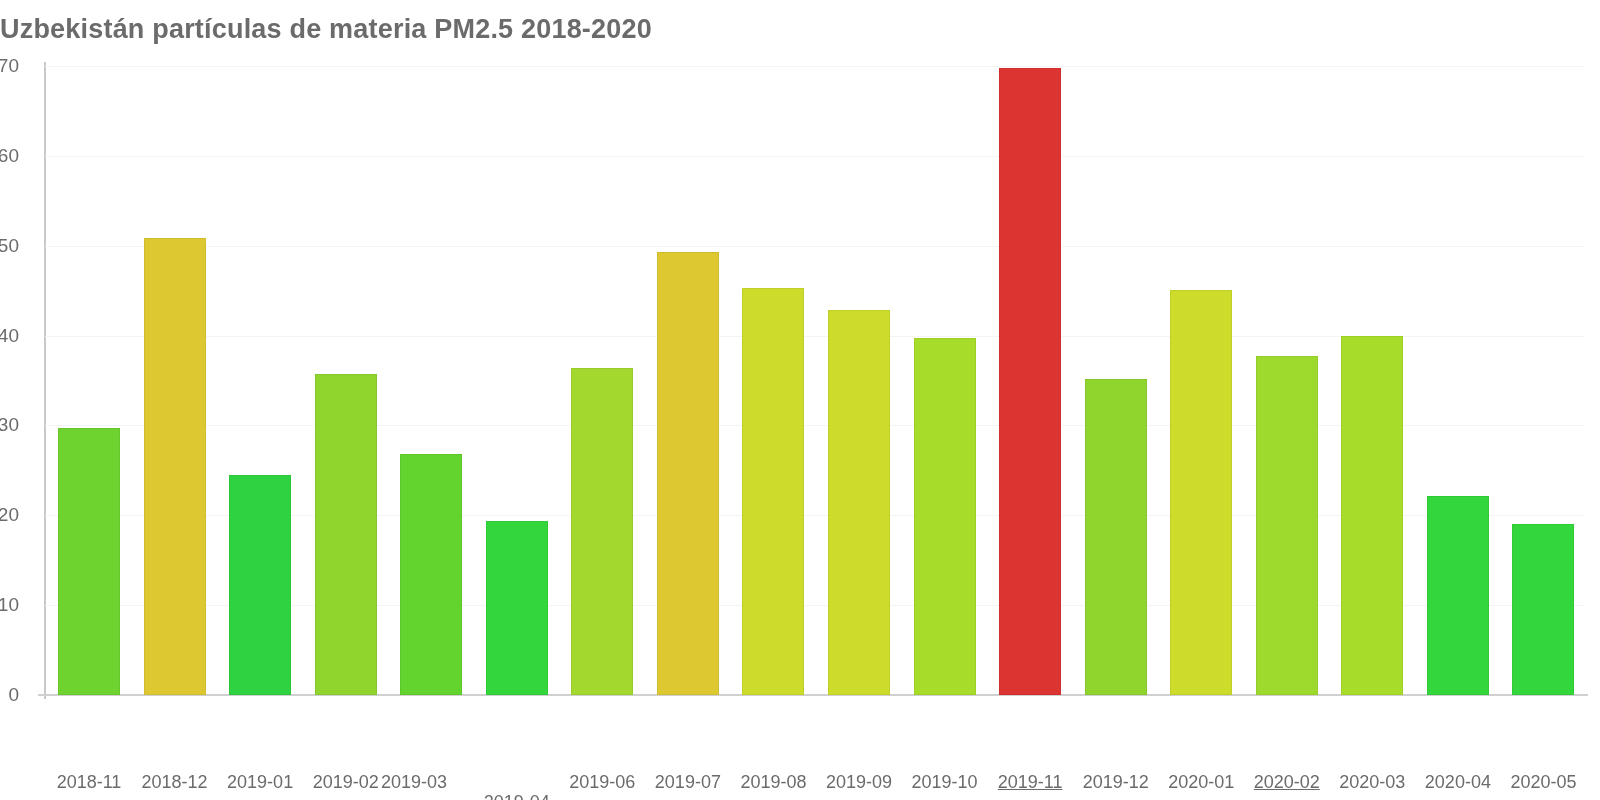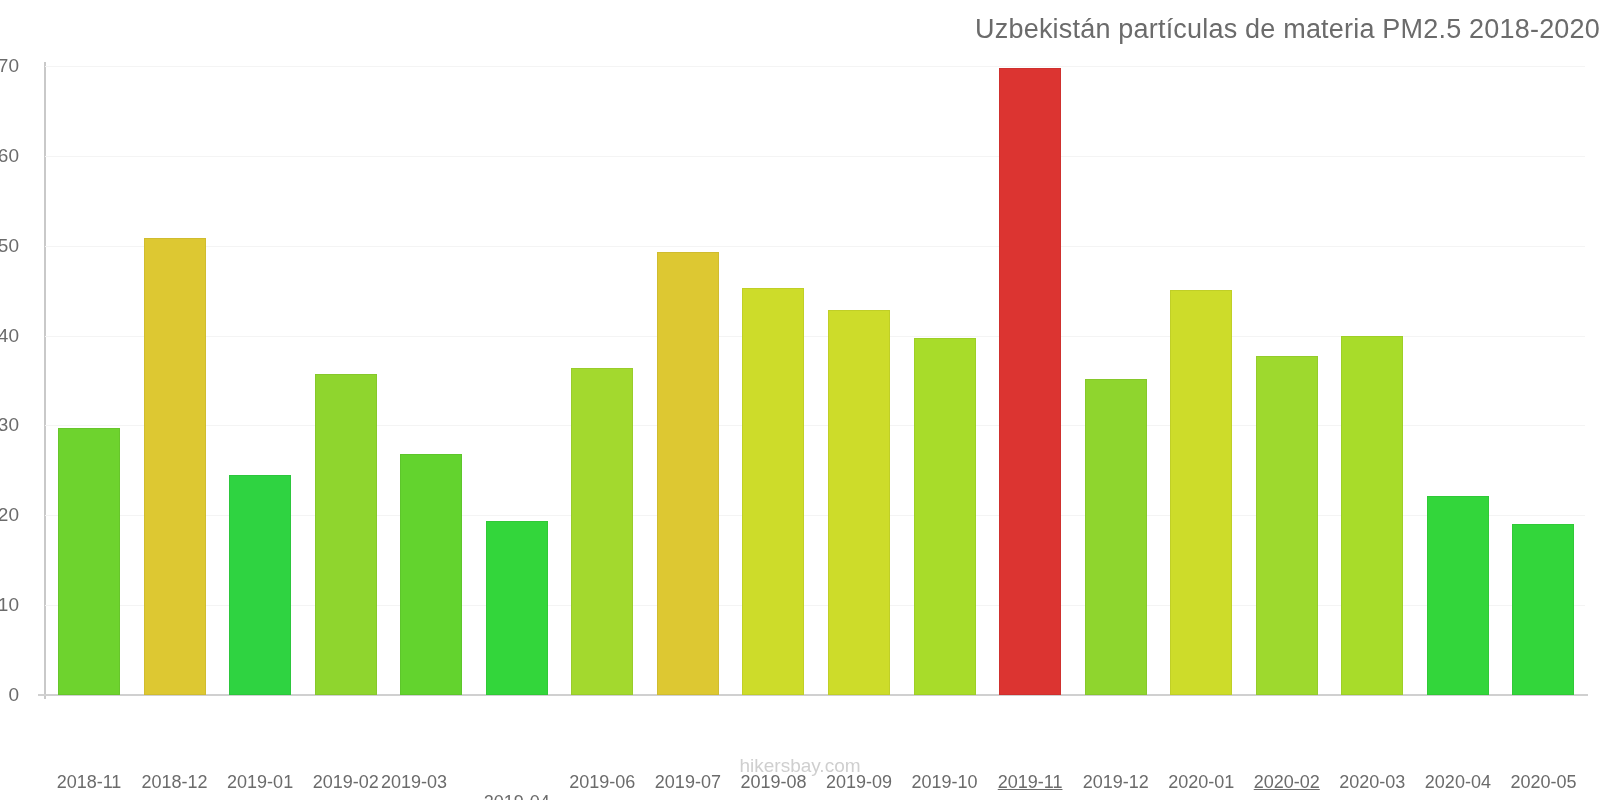--- a/index.html
+++ b/index.html
@@ -18,23 +18,23 @@
     height: 800px;
     background: #ffffff;
   }
 
   
   #chart-title {
     position: absolute;
     top: 14px;
     left: 0;
     width: 1600px;
-    text-align: right;
+    text-align: left;
     font-size: 27px;
-    font-weight: normal;
+    font-weight: bold;
     color: #6b6b6b;
     letter-spacing: 0.2px;
     white-space: nowrap;
   }
 
   
   
   #plot {
     position: absolute;
     left: 45px;
@@ -175,15 +175,14 @@
         <div class="xtick" style="left: 940.111px; width: 90px; text-decoration: underline;">2019-11</div>
         <div class="xtick" style="left: 1025.67px; width: 90px;">2019-12</div>
         <div class="xtick" style="left: 1111.22px; width: 90px;">2020-01</div>
         <div class="xtick" style="left: 1196.78px; width: 90px; text-decoration: underline;">2020-02</div>
         <div class="xtick" style="left: 1282.33px; width: 90px;">2020-03</div>
         <div class="xtick" style="left: 1367.89px; width: 90px;">2020-04</div>
         <div class="xtick" style="left: 1453.44px; width: 90px;">2020-05</div>
       </div>
   </div>
 
-  <div id="footer-credit">hikersbay.com</div>
 
 </div>
 
 </body></html>

